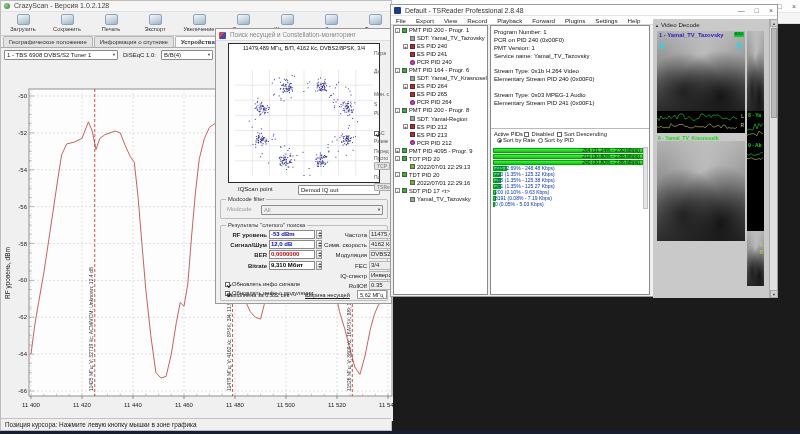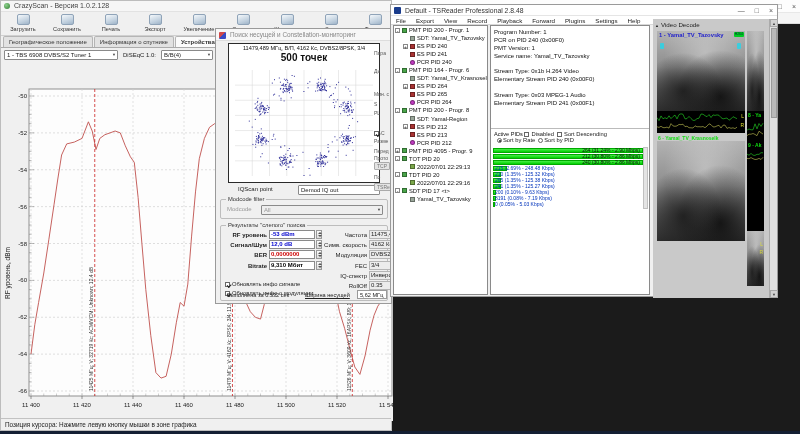--- a/index.html
+++ b/index.html
@@ -333,21 +333,20 @@
       </svg>
   </div>
   <div class="cs-status"><span>Позиция курсора: Нажмите левую кнопку мышки в зоне графика</span></div>
 </div>
 
 <div id="constwin" class="win">
   <div class="cw-title"><span>Поиск несущей и Constellation-мониторинг</span></div>
   <div class="cw-icon"></div>
   <div id="const-box">
     <div id="const-hdr">11479,489 МГц, В/П, 4162 Кс, DVBS2/8PSK, 3/4</div>
-    <div id="const-pts">500 точек</div>
     <svg id="const-svg" width="138" height="106" viewBox="0 0 138 106">
         <line x1="17.25" y1="0" x2="17.25" y2="106" stroke="#d5d5d5" stroke-width="0.5"></line>
         <line x1="34.5" y1="0" x2="34.5" y2="106" stroke="#d5d5d5" stroke-width="0.5"></line>
         <line x1="51.75" y1="0" x2="51.75" y2="106" stroke="#d5d5d5" stroke-width="0.5"></line>
         <line x1="69" y1="0" x2="69" y2="106" stroke="#d5d5d5" stroke-width="0.5"></line>
         <line x1="86.25" y1="0" x2="86.25" y2="106" stroke="#d5d5d5" stroke-width="0.5"></line>
         <line x1="103.5" y1="0" x2="103.5" y2="106" stroke="#d5d5d5" stroke-width="0.5"></line>
         <line x1="120.75" y1="0" x2="120.75" y2="106" stroke="#d5d5d5" stroke-width="0.5"></line>
         <line x1="0" y1="15.14" x2="138" y2="15.14" stroke="#d5d5d5" stroke-width="0.5"></line>
         <line x1="0" y1="30.28" x2="138" y2="30.28" stroke="#d5d5d5" stroke-width="0.5"></line>

